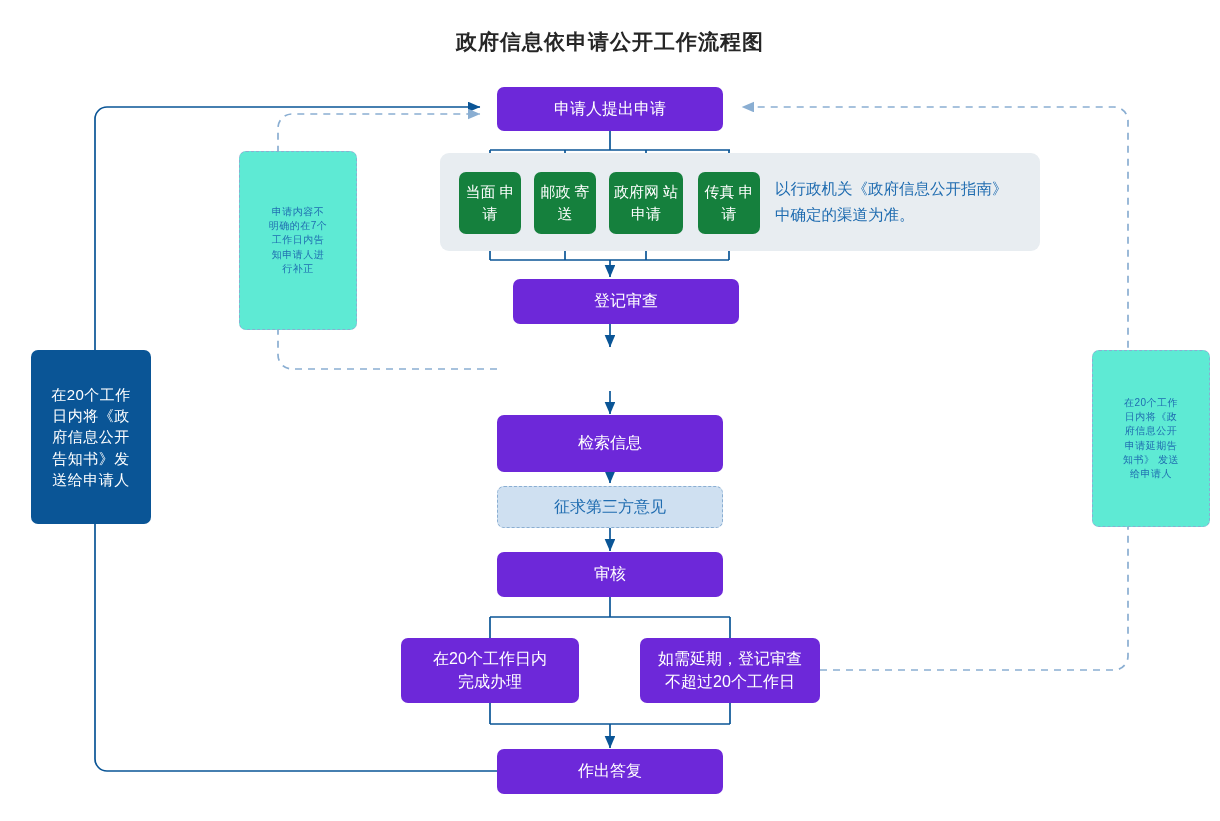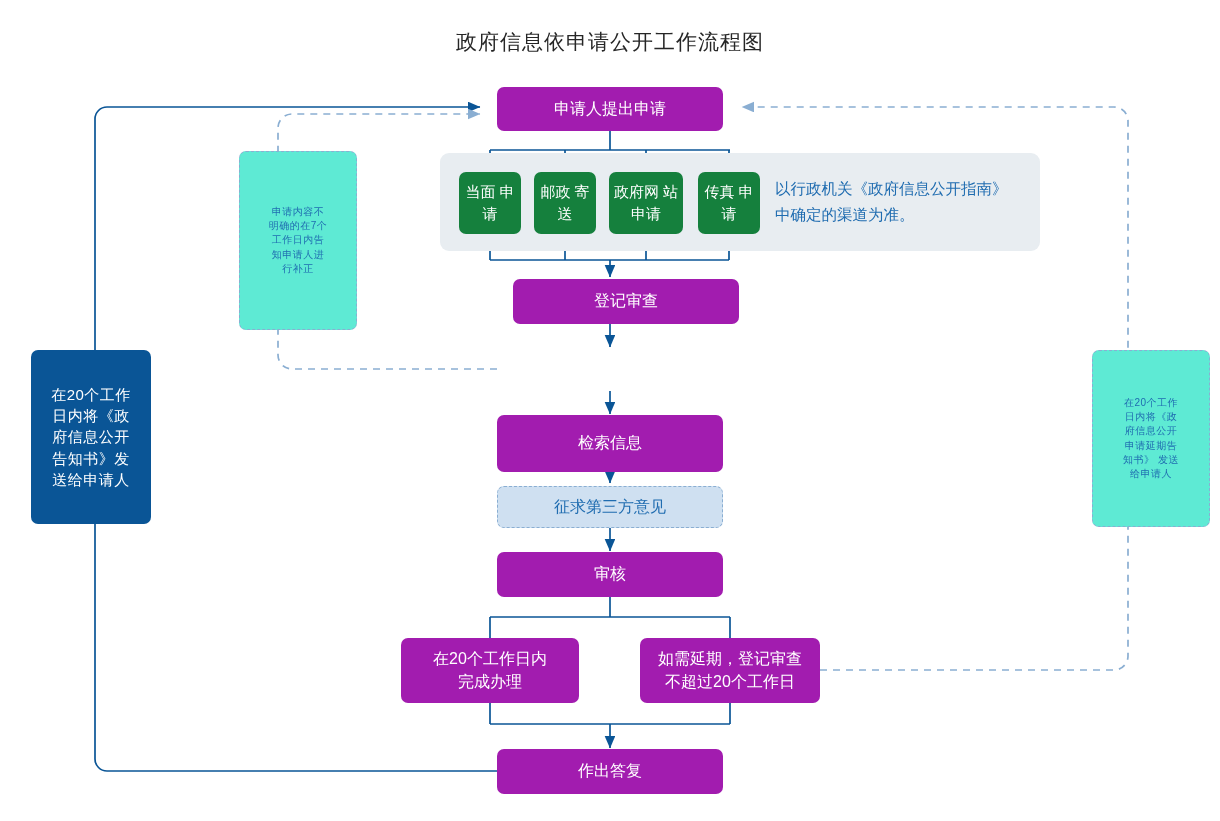--- a/index.html
+++ b/index.html
@@ -8,39 +8,39 @@
     background:#ffffff;
     font-family:"Liberation Sans","DejaVu Sans",sans-serif;
     overflow:hidden;
   }
   #stage{position:relative;width:1220px;height:821px;}
 
   
   .title{
     position:absolute;left:0;top:28px;width:1220px;
     text-align:center;
-    font-size:21px;font-weight:normal;color:#262626;
+    font-size:21px;font-weight:bold;color:#262626;
     letter-spacing:1px;
   }
 
   
   #wires{position:absolute;left:0;top:0;width:1220px;height:821px;}
 
   
   .node{
     position:absolute;
     box-sizing:border-box;
     display:flex;align-items:center;justify-content:center;
     text-align:center;
     border-radius:7px;
     line-height:1.42;
     z-index:3;
   }
   .node.dark{
-    background:#a21caf;
+    background:#6d28d9;
     color:#ffffff;
     font-size:16px;
   }
   .node.light{
     background:#cfe0f1;
     color:#1f6cb0;
     border:1.4px dashed #8aaed2;
     font-size:16px;
   }
   .node.note-dark{

